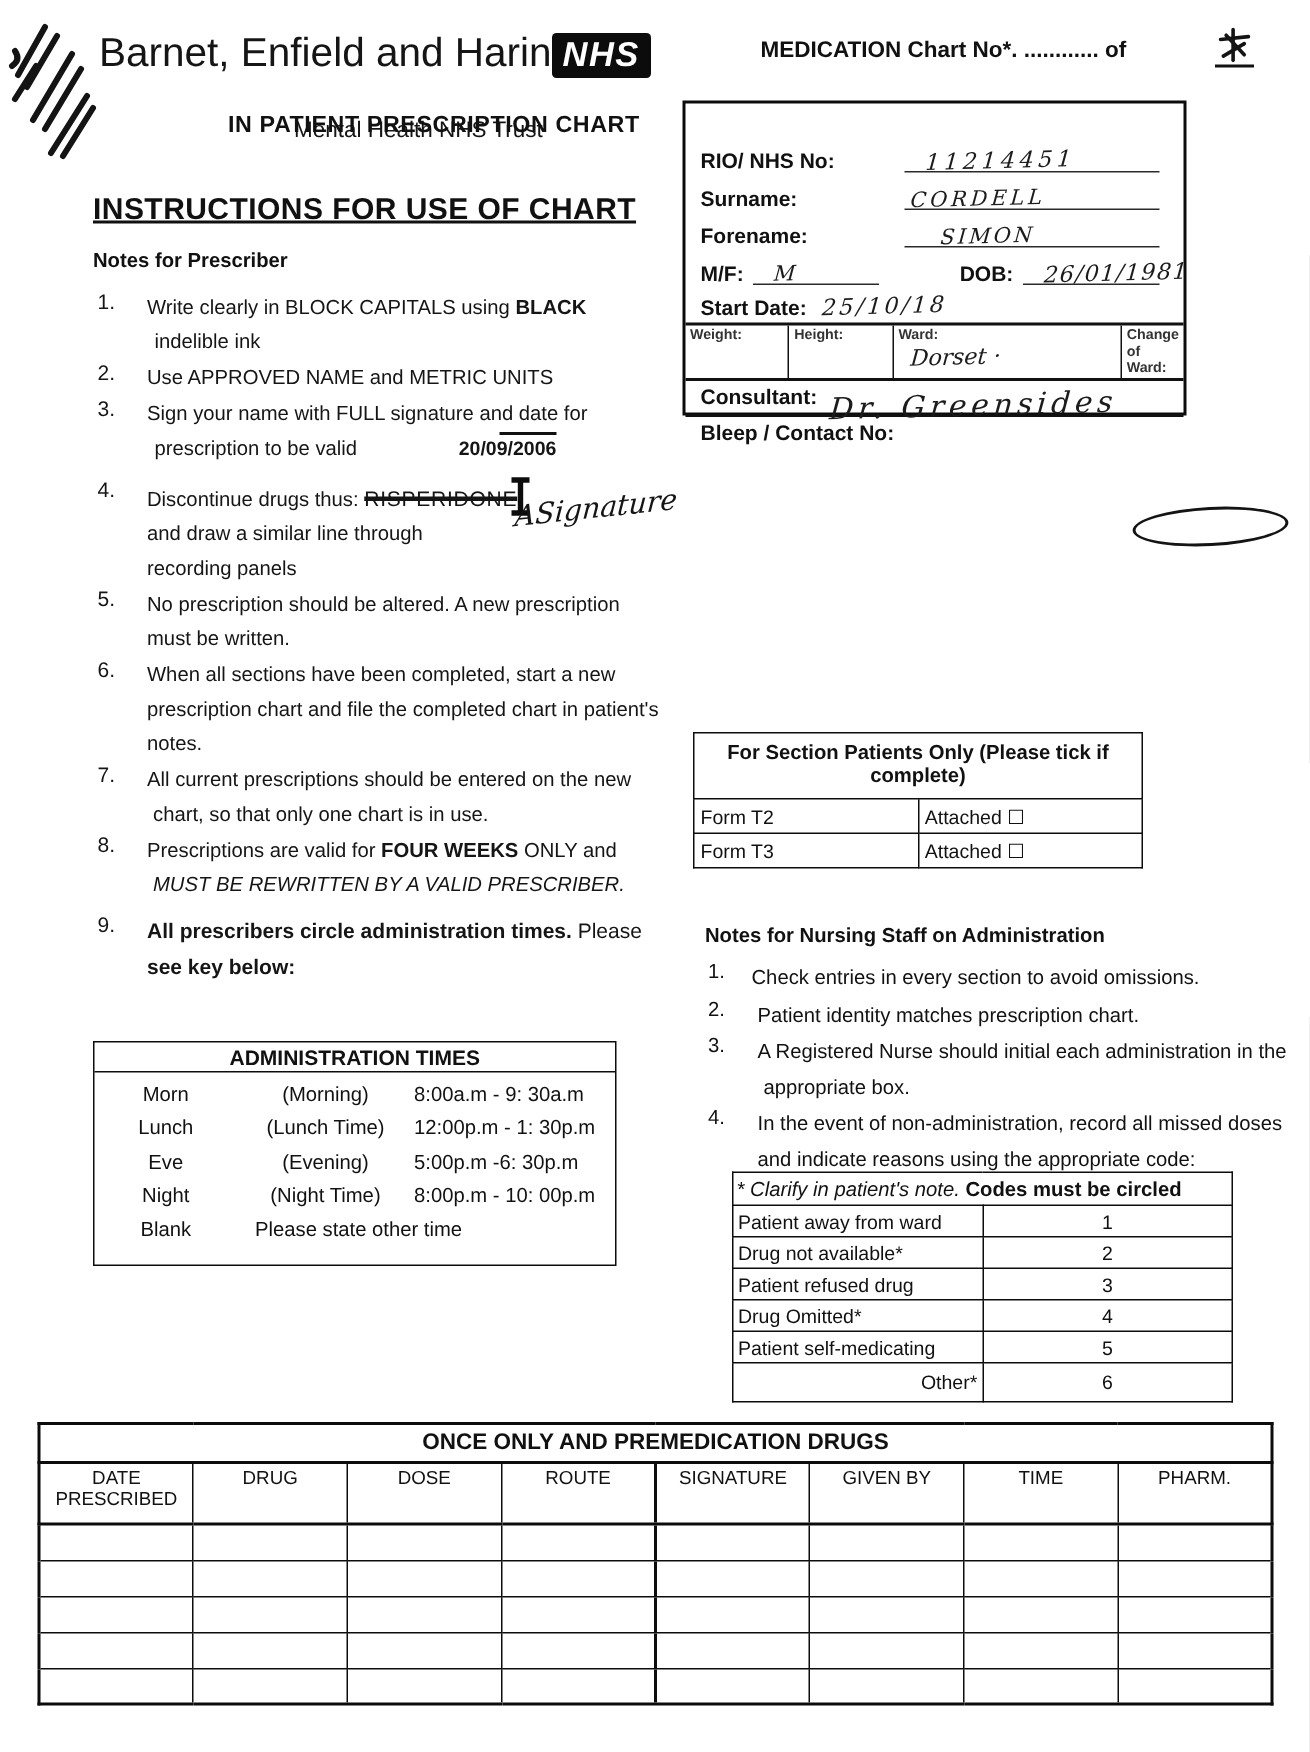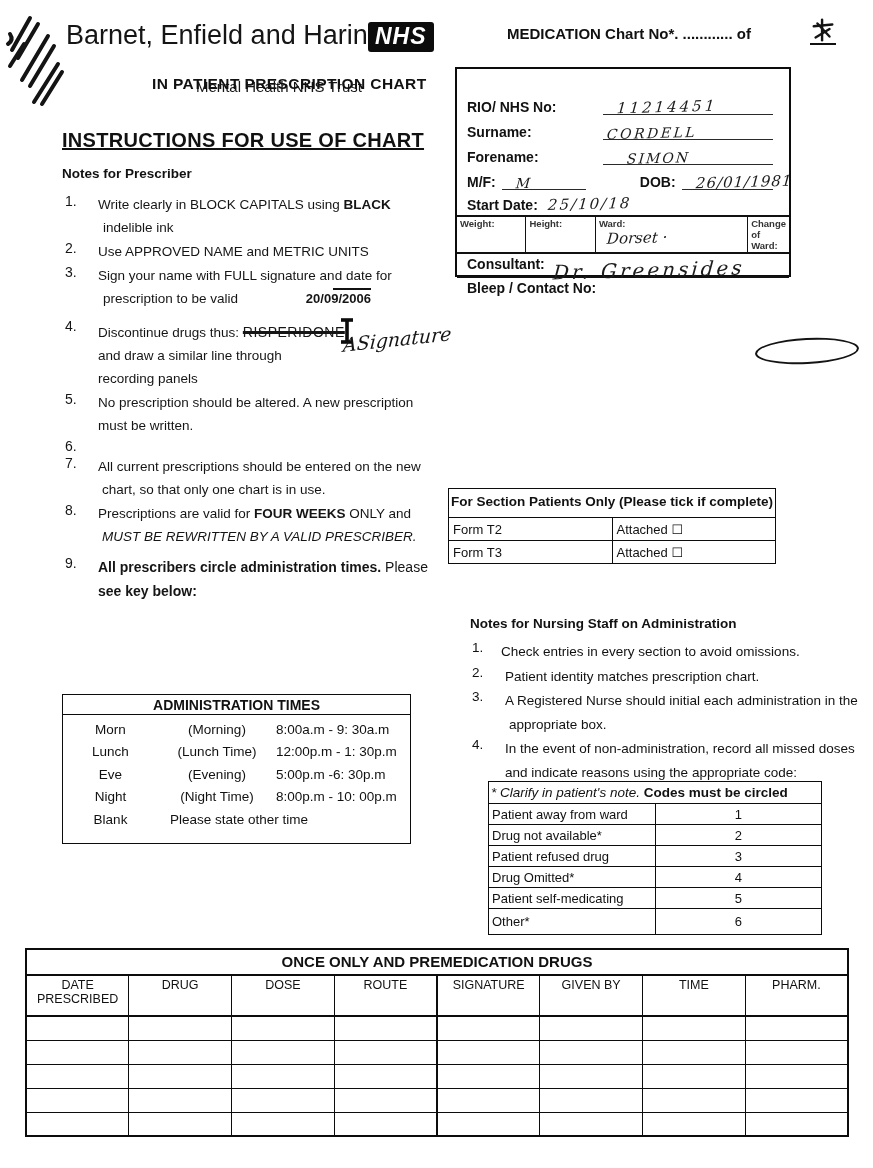--- a/index.html
+++ b/index.html
@@ -54,21 +54,21 @@
   .admin { left:62px; top:694px; width:349px; border:1.5px solid #0c0c0c; }
   .admin-title { text-align:center; font-weight:bold; font-size:14px; padding:2px 0 1px 0; border-bottom:1.5px solid #0c0c0c; }
   .admin-rows { padding:3px 0 12px 0; }
   .admin-row { display:grid; grid-template-columns:95px 118px 1fr; font-size:13.5px; height:22.5px; align-items:center; }
   .admin-row .c1 { text-align:center; }
   .admin-row .c2 { text-align:center; }
   .admin-row .c3 { text-align:left; }
   .oval { position:absolute; left:297px; top:24px; width:104px; height:26px;
           border:2px solid #141414; border-radius:50%; transform:rotate(-3deg); pointer-events:none; }
   
-  .sect { left:448px; top:488px; width:328px; border-collapse:collapse; table-layout:fixed; }
+  .sect { left:462px; top:488px; width:300px; border-collapse:collapse; table-layout:fixed; }
   .sect td { border:1.5px solid #0c0c0c; font-size:13px; height:23px; padding:0 4px; }
   .sect .ttl { font-weight:bold; font-size:13.5px; text-align:center; padding:5px 0 8px 0; }
   
   .nurse-head { font-size:13.5px; font-weight:bold; }
   .nlist { width:400px; font-size:13.5px; }
   .nlist .item { margin-bottom:1px; }
   .nlist .inum { width:29px; font-size:13.5px; }
   .nlist .itext { line-height:23.5px; }
   
   .codes { left:488px; top:781px; width:334px; border-collapse:collapse; table-layout:fixed; }
@@ -214,20 +214,25 @@
     </div>
     <div class="item">
       <span class="inum">5.</span>
       <span class="itext">
         <span>No prescription should be altered. A new prescription</span><br>
         <span>must be written.</span>
       </span>
     </div>
     <div class="item">
       <span class="inum">6.</span>
+      <span class="itext">
+        <span>When all sections have been completed, start a new</span><br>
+        <span>prescription chart and file the completed chart in patient's</span><br>
+        <span>notes.</span>
+      </span>
     </div>
     <div class="item">
       <span class="inum">7.</span>
       <span class="itext">
         <span>All current prescriptions should be entered on the new</span><br>
         <span style="padding-left:4px;">chart, so that only one chart is in use.</span>
       </span>
     </div>
     <div class="item">
       <span class="inum">8.</span>
@@ -341,21 +346,21 @@
     </tr>
     <tr>
       <td>Drug Omitted*</td>
       <td class="num">4</td>
     </tr>
     <tr>
       <td>Patient self-medicating</td>
       <td class="num">5</td>
     </tr>
     <tr>
-      <td style="height:26px;">Other*</td>
+      <td style="height:26px;text-align:right;">Other*</td>
       <td class="num">6</td>
     </tr>
   </tbody>
     </table>
 
   <table class="abs once">
     <tbody>
         <tr>
           <td colspan="8" class="ttl">ONCE ONLY AND PREMEDICATION DRUGS</td>
         </tr>

